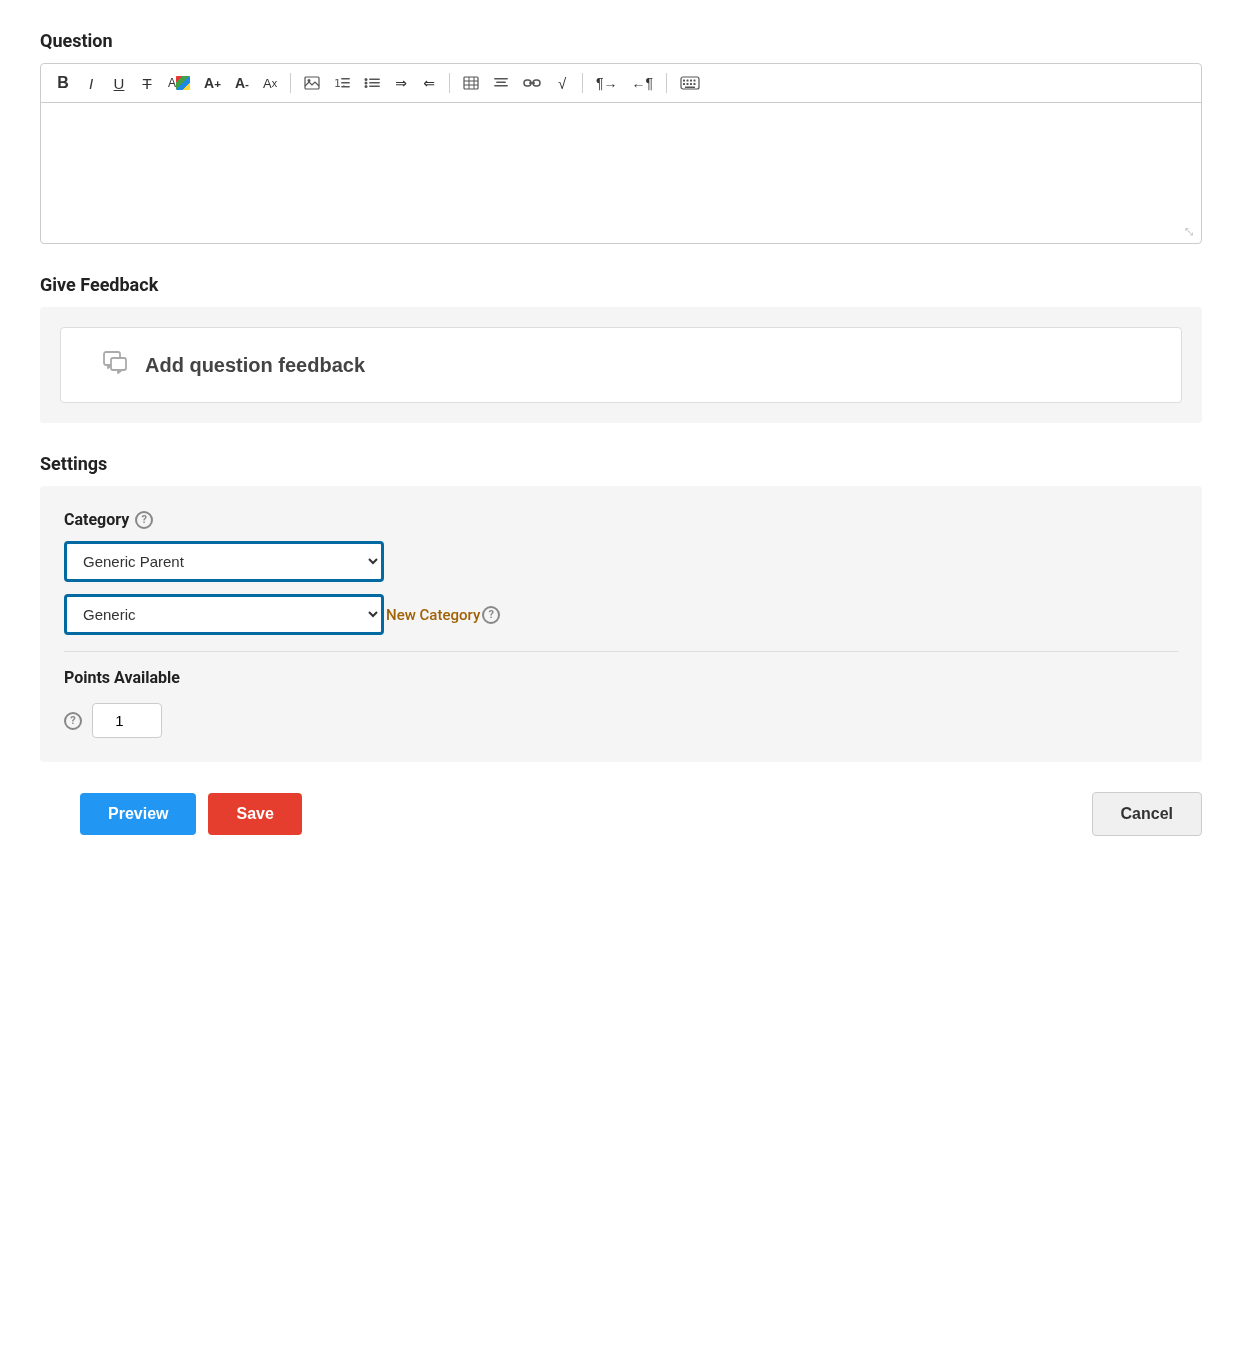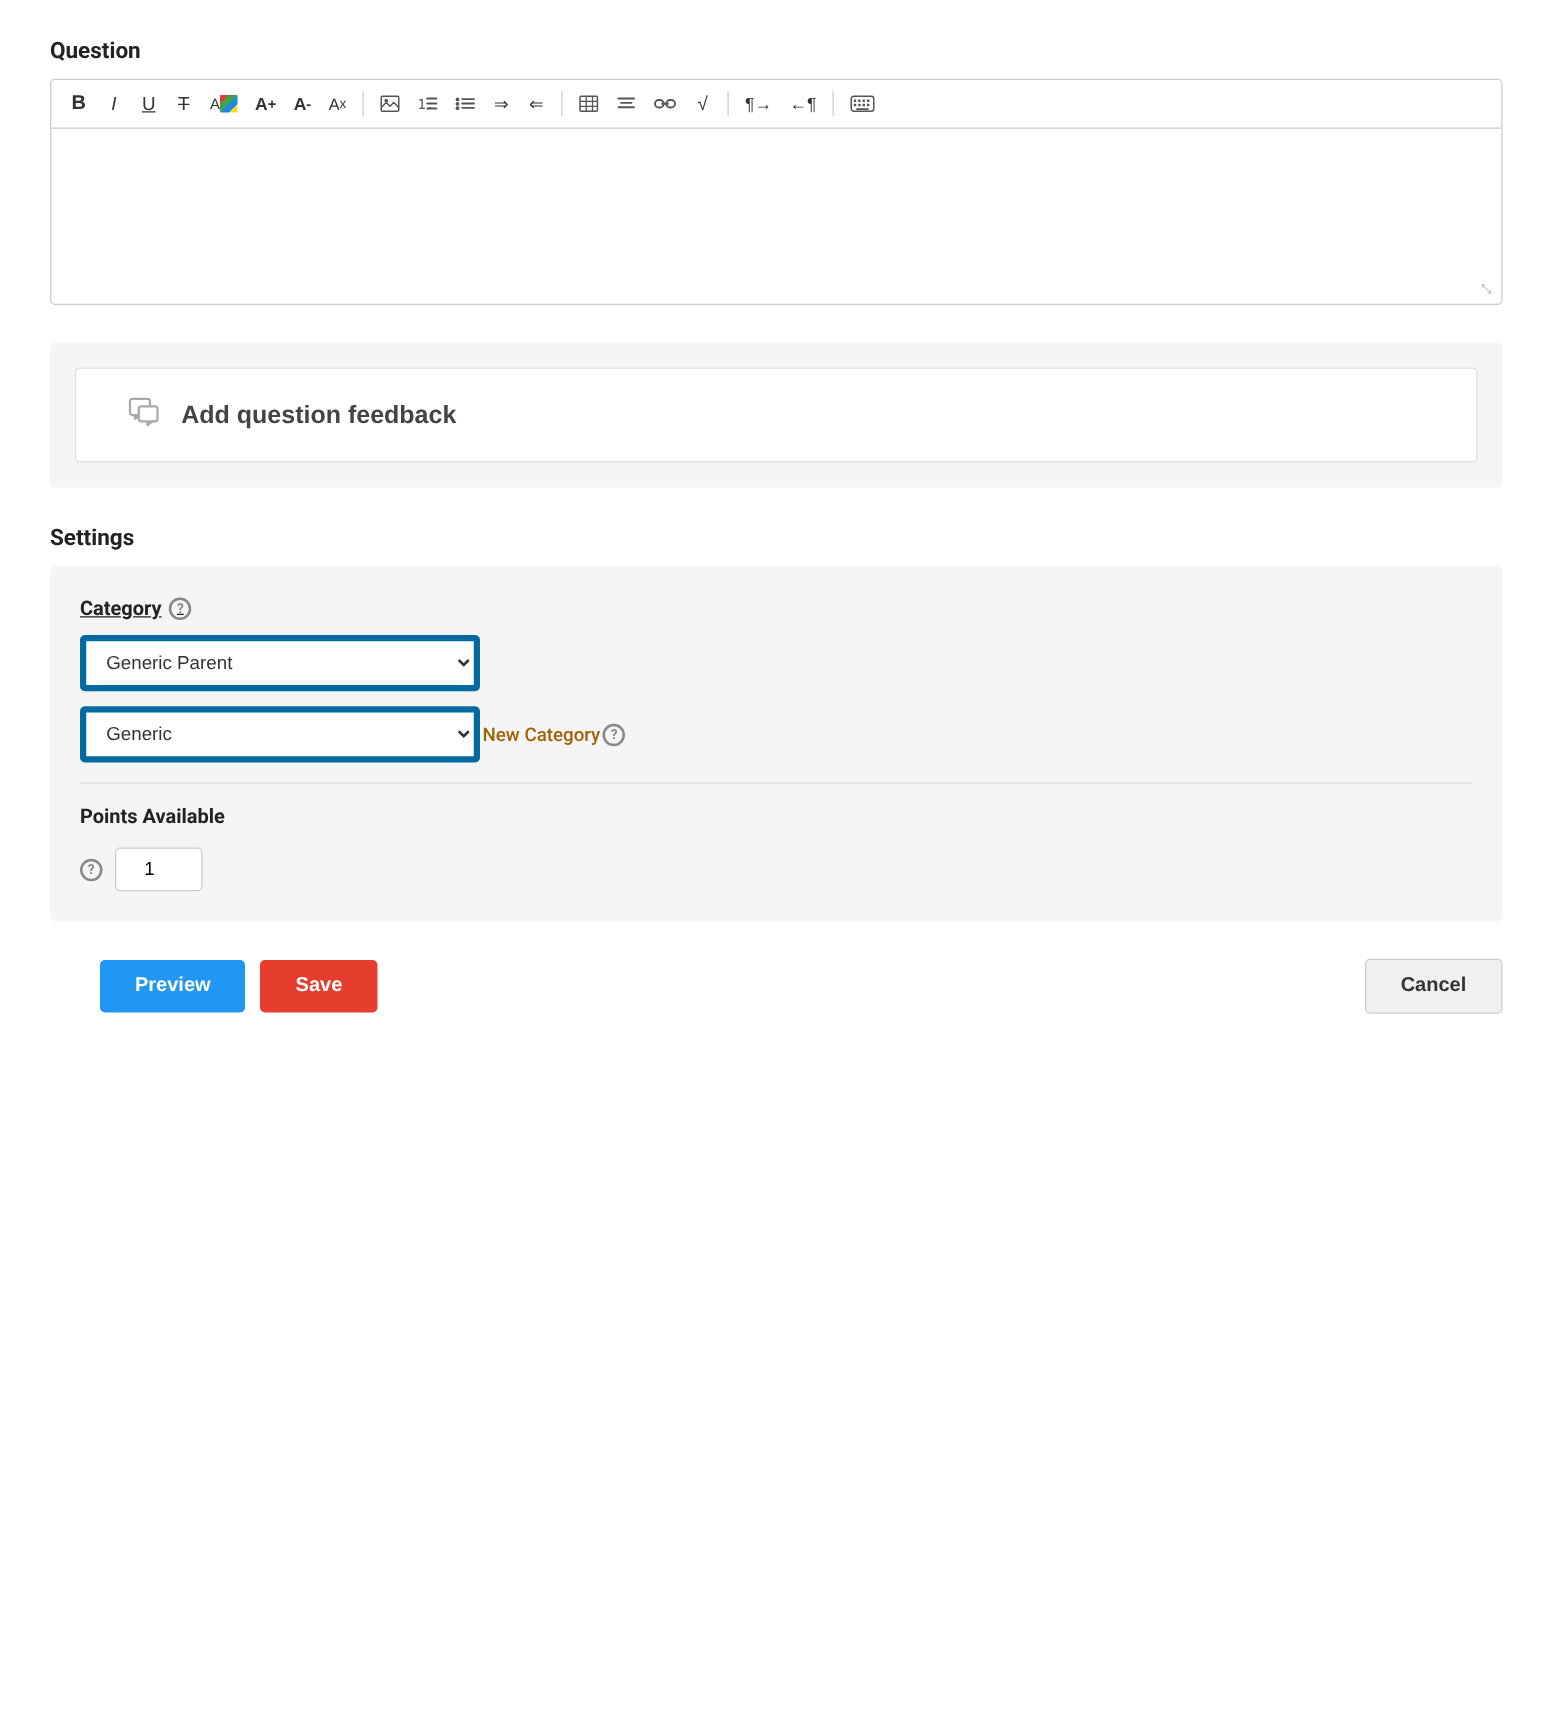--- a/index.html
+++ b/index.html
@@ -121,21 +121,20 @@
     }
 
     .category-label {
       font-size: 16px;
       font-weight: 700;
       color: #222;
       margin-bottom: 12px;
       display: flex;
       align-items: center;
       gap: 6px;
-      text-decoration: underline;
     }
 
     .help-icon {
       display: inline-flex;
       align-items: center;
       justify-content: center;
       width: 18px;
       height: 18px;
       border-radius: 50%;
       border: 2px solid #888;
@@ -143,21 +142,21 @@
       font-size: 11px;
       font-weight: 700;
       cursor: pointer;
     }
 
     .category-select {
       display: block;
       width: 320px;
       padding: 8px 12px;
       font-size: 15px;
-      border: 5px solid #0369a1;
+      border: 3px solid #0369a1;
       border-radius: 4px;
       background: #fff;
       appearance: auto;
       margin-bottom: 12px;
       cursor: pointer;
       color: #333;
     }
 
     .category-row {
       display: flex;
@@ -349,20 +348,21 @@
         </svg>
       </button>
     </div>
     <div class="editor-area" contenteditable="true" style="position: relative; min-height: 140px;">
       <span class="resize-handle" style="position:absolute; bottom:4px; right:4px; color:#aaa; font-size:10px;">⤡</span>
     </div>
   </div>
 </div>
 
 <div class="feedback-section">
+  <div class="section-label">Give Feedback</div>
   <div class="feedback-box">
     <button class="feedback-button">
       <span class="feedback-icon">
         <svg width="28" height="28" viewBox="0 0 28 28" fill="none" xmlns="http://www.w3.org/2000/svg">
           <rect x="3" y="4" width="16" height="13" rx="2" stroke="#aaa" stroke-width="1.8" fill="none"></rect>
           <path d="M7 17v3l4-3" stroke="#aaa" stroke-width="1.8" fill="none" stroke-linejoin="round"></path>
           <rect x="10" y="10" width="15" height="12" rx="2" stroke="#aaa" stroke-width="1.8" fill="white"></rect>
           <path d="M17 22v3l4-3" stroke="#aaa" stroke-width="1.8" fill="none" stroke-linejoin="round"></path>
         </svg>
       </span>

